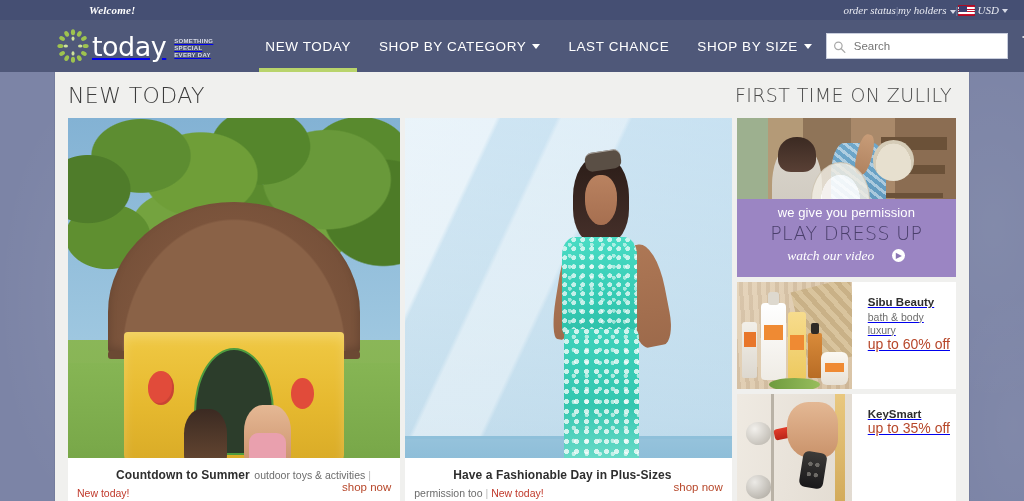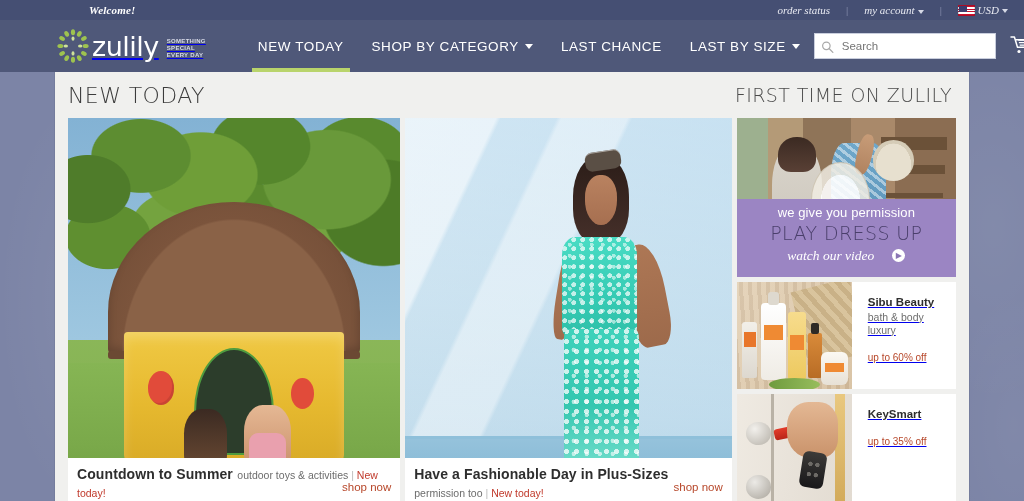--- a/index.html
+++ b/index.html
@@ -35,21 +35,21 @@
     font-family: "Liberation Serif", serif;
     font-style: italic;
     font-weight: bold;
     font-size: 11px;
     letter-spacing: .2px;
     margin-left: 31px;
   }
   .util-right {
     display: flex;
     align-items: flex-end;
-    gap: 16px;
+    gap: 0;
     color: #e3e6ef;
     font-family: "Liberation Serif", serif;
     font-style: italic;
     font-size: 11px;
   }
   .util-link { color: #e8eaf2; text-decoration: none; white-space: nowrap; }
   .util-sep { color: #8f97b5; font-style: normal; }
   .caret {
     display: inline-block;
     width: 0; height: 0;
@@ -236,25 +236,26 @@
   .tile.big-b { width: 338px; }
   .tile-img { position: absolute; inset: 0; overflow: hidden; }
   .tile-cap {
     position: absolute;
     left: 0; right: 0; bottom: 0;
     background: #ffffff;
     padding: 7px 9px 8px 9px;
     height: 43px;
   }
   .cap-title {
-    font-size: 14px;
+    font-size: 12px;
     font-weight: bold;
     color: #2e2e2e;
     line-height: 14px;
     letter-spacing: .1px;
+    margin-left: 39px;
   }
   .cap-sub {
     font-size: 10.5px;
     color: #6c6c6c;
     margin-top: 3px;
     line-height: 12px;
   }
   .cap-sub .new { color: #c0392b; }
   .cap-sub .bar { color: #bbb; }
   .shopnow {
@@ -325,21 +326,21 @@
     position: relative;
     height: 110px;
     background: #fff;
     display: flex;
     overflow: hidden;
   }
   .prod-img { width: 115px; flex: 0 0 115px; position: relative; overflow: hidden; }
   .prod-meta { flex: 1; padding: 13px 6px 0 16px; }
   .p-name { font-size: 11.5px; font-weight: bold; color: #2e2e2e; line-height: 14px; }
   .p-desc { font-size: 10.5px; color: #6e6e6e; line-height: 13px; margin-top: 2px; }
-  .p-off { font-size: 10px; color: #b7472a; line-height: 13px; margin-top: 14px; }
+  .p-off { font-size: 14px; color: #b7472a; line-height: 13px; margin-top: 1px; }
 
   
   .ph { position: absolute; inset: 0; }
 
   
   .sceneA { background: linear-gradient(#9fc46b 0%, #8fba5c 40%, #7fae4e 100%); }
   .sA-sky { position:absolute; left:0; top:0; width:100%; height:58%;
     background:
       radial-gradient(circle at 18% 18%, #cfe0ef 0 8%, transparent 9%),
       radial-gradient(circle at 62% 10%, #b9d1e6 0 6%, transparent 7%),
@@ -504,21 +505,21 @@
       radial-gradient(circle at 75% 75%, #6d6a66 0 2px, transparent 2.4px); }
 </style>
 </head>
 <body>
 
 <div class="topbar">
   <span class="welcome">Welcome!</span>
   <div class="util-right">
     <a class="util-link" href="#">order status</a>
     <span class="util-sep">|</span>
-    <a class="util-link" href="#"><span>my account</span><span class="caret"></span></a>
+    <a class="util-link" href="#"><span>my holders</span><span class="caret"></span></a>
     <span class="util-sep">|</span>
     <a class="util-link" href="#"><span class="flag"></span> <span>USD</span><span class="caret"></span></a>
   </div>
 </div>
 
 <div class="header">
 
   <a class="logo-block" href="#">
     <span class="logo-mark">
       <svg width="34" height="34" viewBox="0 0 34 34" aria-hidden="true">
@@ -537,37 +538,37 @@
           <ellipse cx="10.7" cy="4.9" rx="2.1" ry="3.0" transform="rotate(150 10.7 4.9)"></ellipse>
         </g>
         <g fill="#cfe39a">
           <ellipse cx="17" cy="9.6" rx="1.5" ry="2.2"></ellipse>
           <ellipse cx="24.2" cy="17" rx="1.5" ry="2.2" transform="rotate(90 24.2 17)"></ellipse>
           <ellipse cx="17" cy="24.4" rx="1.5" ry="2.2"></ellipse>
           <ellipse cx="9.8" cy="17" rx="1.5" ry="2.2" transform="rotate(90 9.8 17)"></ellipse>
         </g>
       </svg>
     </span>
-    <span class="logo-word">zulily</span>
+    <span class="logo-word">today</span>
     <span class="logo-tag">SOMETHING SPECIAL EVERY DAY</span>
   </a>
 
   <nav class="mainnav">
     <a class="nav-item active" href="#">
       <span>NEW TODAY</span>
     </a>
     <a class="nav-item" href="#">
       <span>SHOP BY CATEGORY</span>
       <span class="caret"></span>
     </a>
     <a class="nav-item" href="#">
       <span>LAST CHANCE</span>
     </a>
     <a class="nav-item" href="#">
-      <span>LAST BY SIZE</span>
+      <span>SHOP BY SIZE</span>
       <span class="caret"></span>
     </a>
   </nav>
 
   <div class="header-right">
     <div class="searchwrap">
       <span class="search-ico">
         <svg width="13" height="13" viewBox="0 0 16 16" aria-hidden="true">
           <circle cx="6.6" cy="6.6" r="4.6" fill="none" stroke="#a9a9a9" stroke-width="1.5"></circle>
           <line x1="10.2" y1="10.2" x2="14.6" y2="14.6" stroke="#a9a9a9" stroke-width="1.6" stroke-linecap="round"></line>

